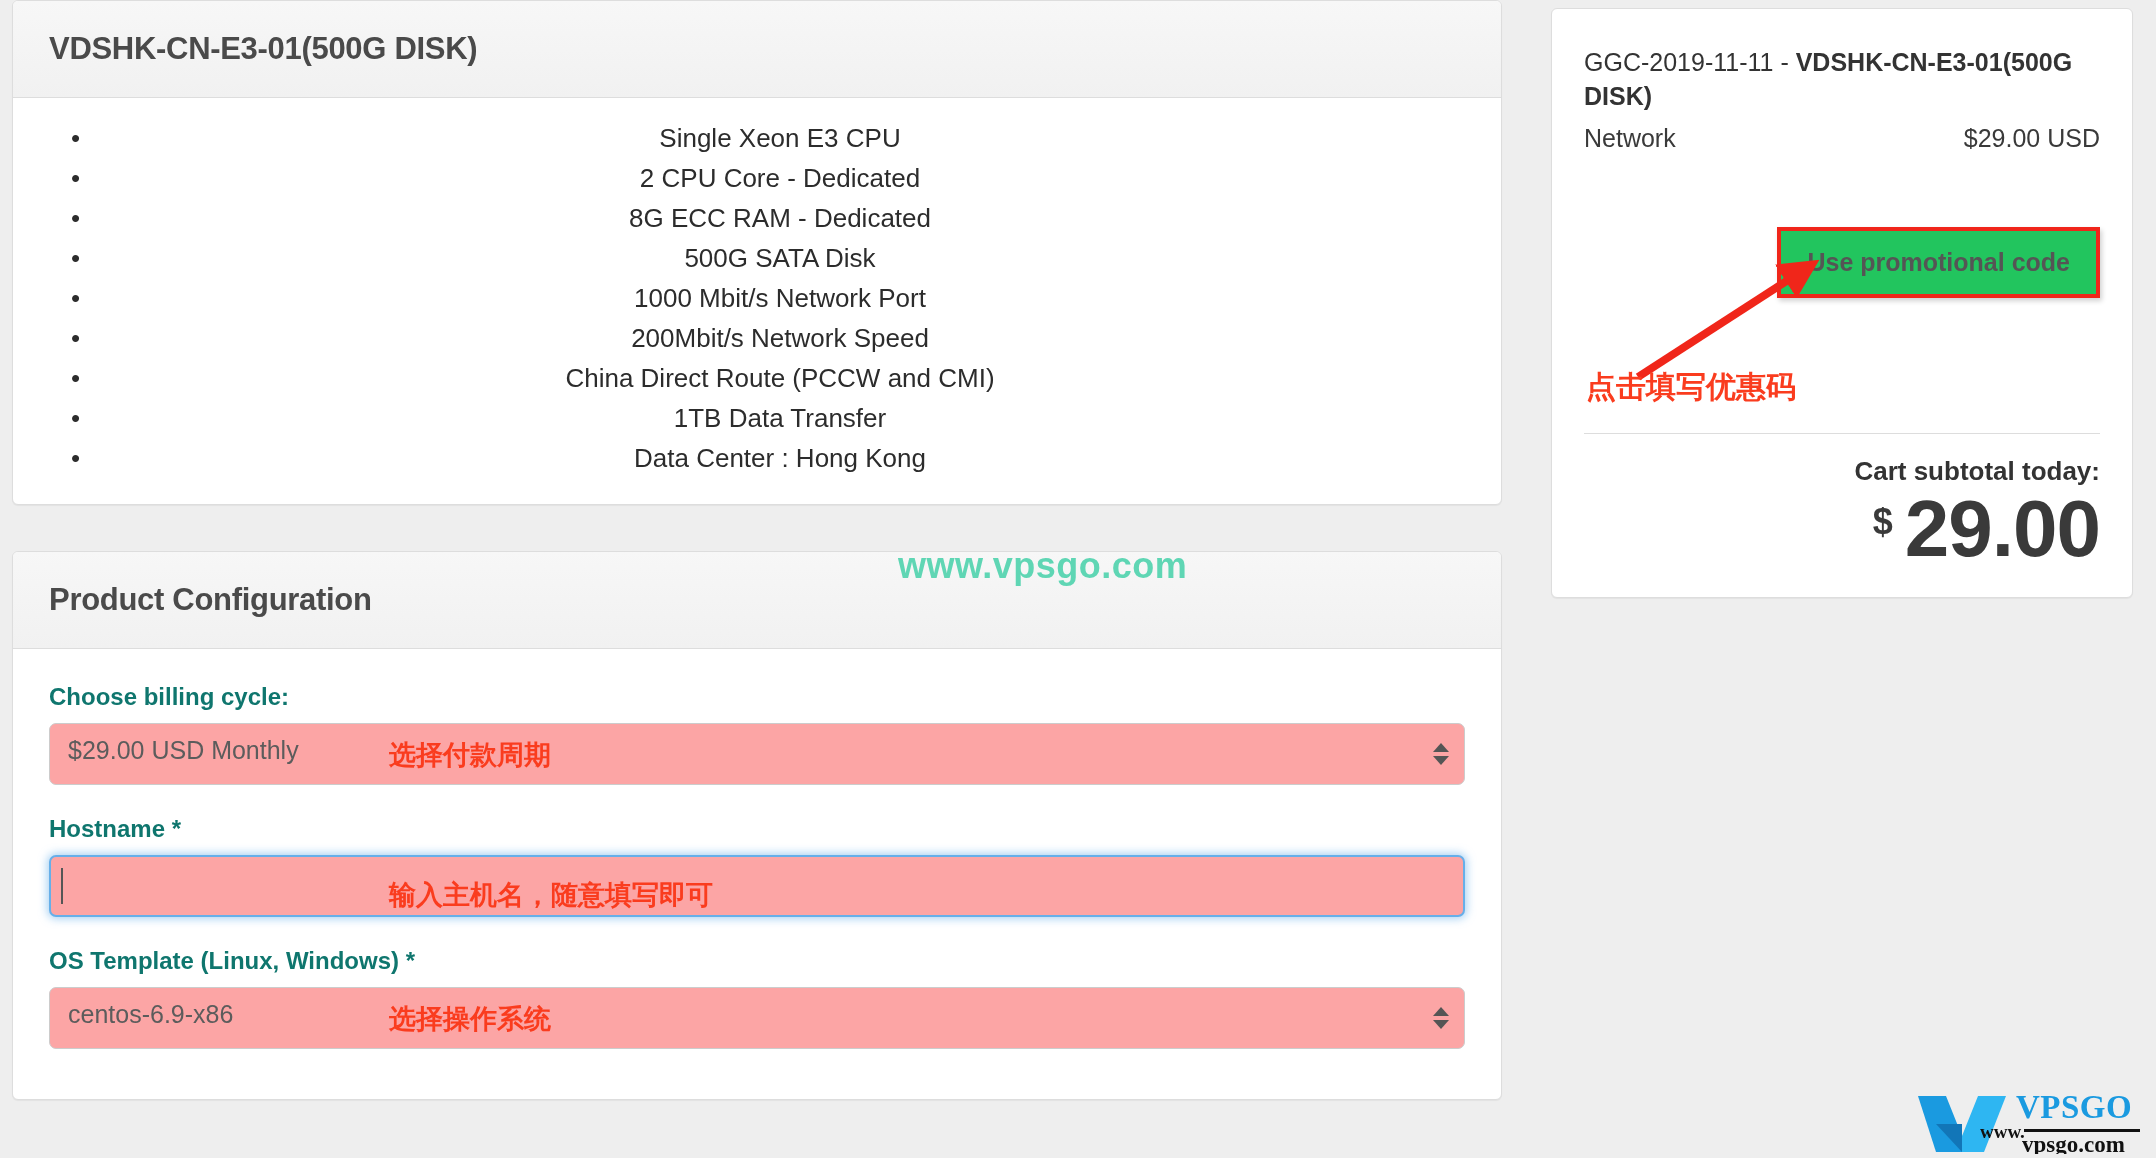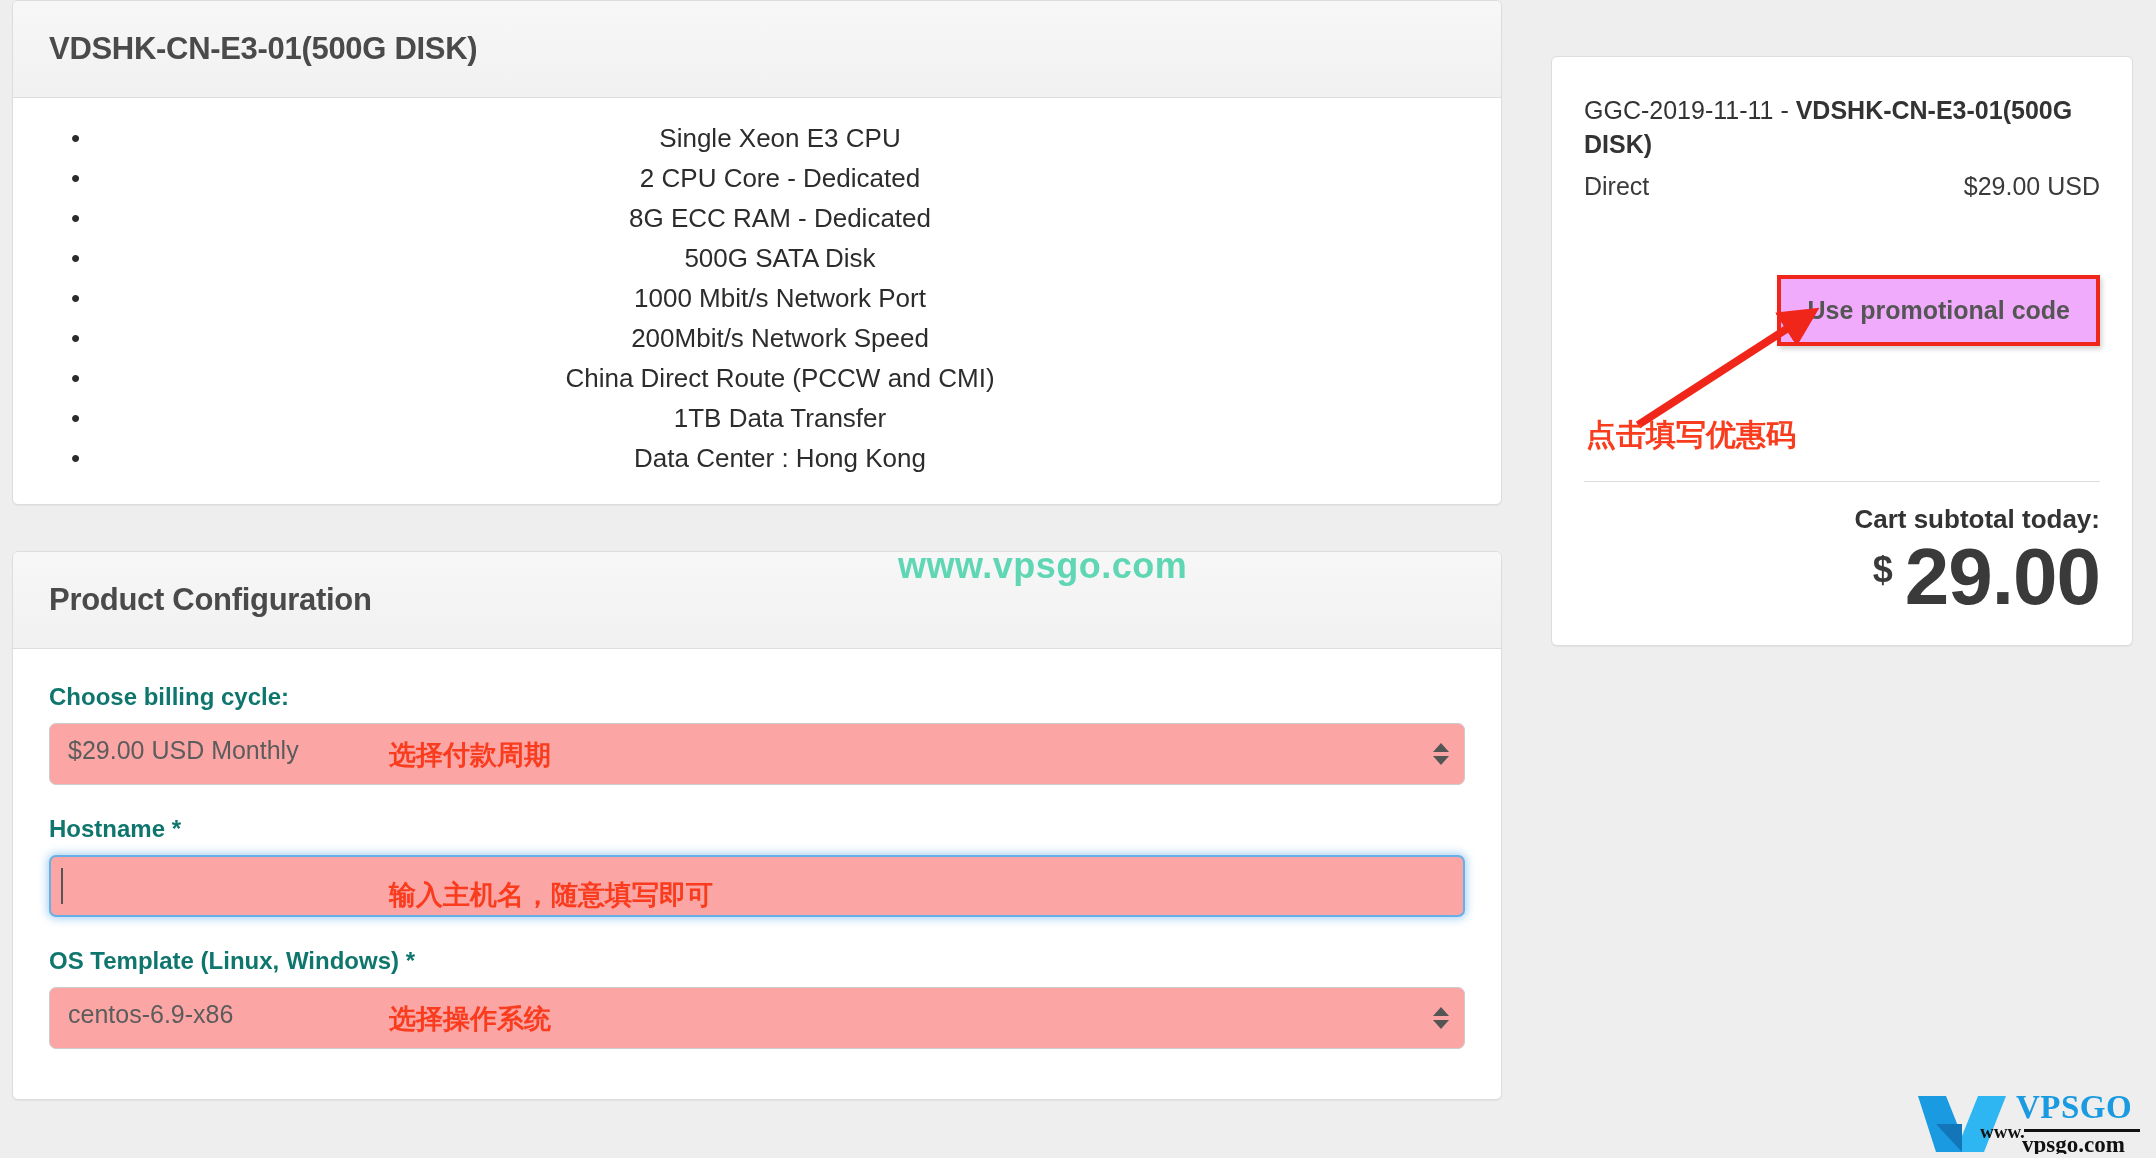--- a/index.html
+++ b/index.html
@@ -154,21 +154,20 @@
   .cart-panel {
     position: absolute;
     left: 1551px;
     top: 8px;
     width: 582px;
     background: #ffffff;
     border: 1px solid #dddddd;
     border-radius: 6px;
     padding: 36px 32px 30px 32px;
     box-shadow: 0 1px 1px rgba(0,0,0,0.05);
-    margin-top: 48px;
   }
 
   .cart-item-title {
     font-size: 25px;
     line-height: 34px;
     color: #333333;
     margin-bottom: 8px;
   }
   .cart-item-title b { font-weight: bold; }
 
@@ -185,21 +184,21 @@
     height: 230px;
     margin-top: 42px;
   }
 
   .promo-box {
     position: absolute;
     right: 0;
     top: 30px;
     border: 4px solid #f0261a;
     padding: 17px 26px;
-    background: #f0abfc;
+    background: #22c55e;
     box-shadow: 2px 3px 5px rgba(0,0,0,0.18);
   }
   .promo-label {
     font-size: 25px;
     font-weight: bold;
     color: #555555;
     white-space: nowrap;
   }
 
   .promo-arrow {
@@ -341,21 +340,21 @@
 </div>
 
 <div class="cart-panel">
 
   <div class="cart-item-title">
     <span>GGC-2019-11-11 - </span><b>VDSHK-CN-E3-01(500G DISK)</b>
   </div>
 
 
   <div class="cart-line">
-    <span>Direct</span>
+    <span>Network</span>
     <span>$29.00 USD</span>
   </div>
 
   <div class="promo-zone">
 
     <div class="promo-box">
       <span class="promo-label">Use promotional code</span>
     </div>
 
     <svg class="promo-arrow" viewBox="0 0 200 130">

